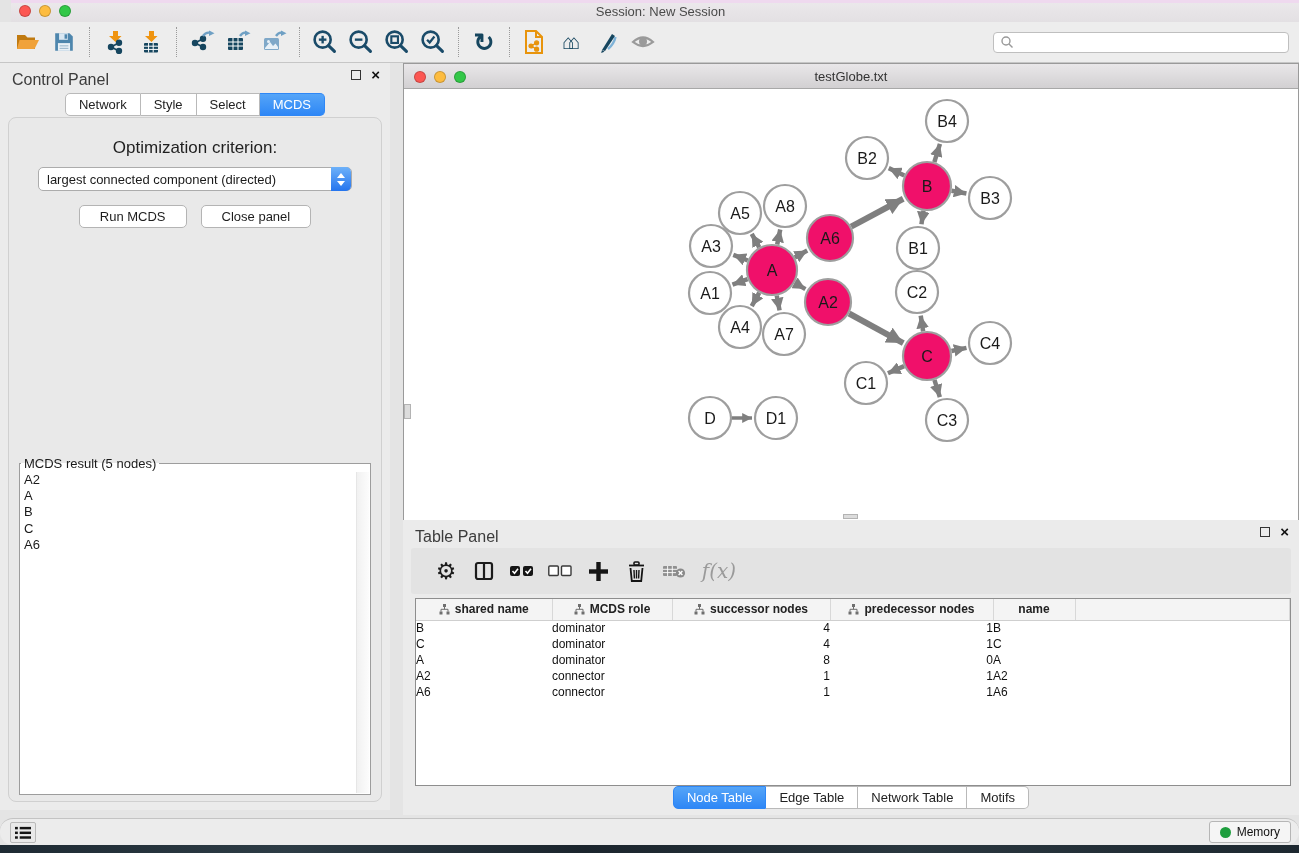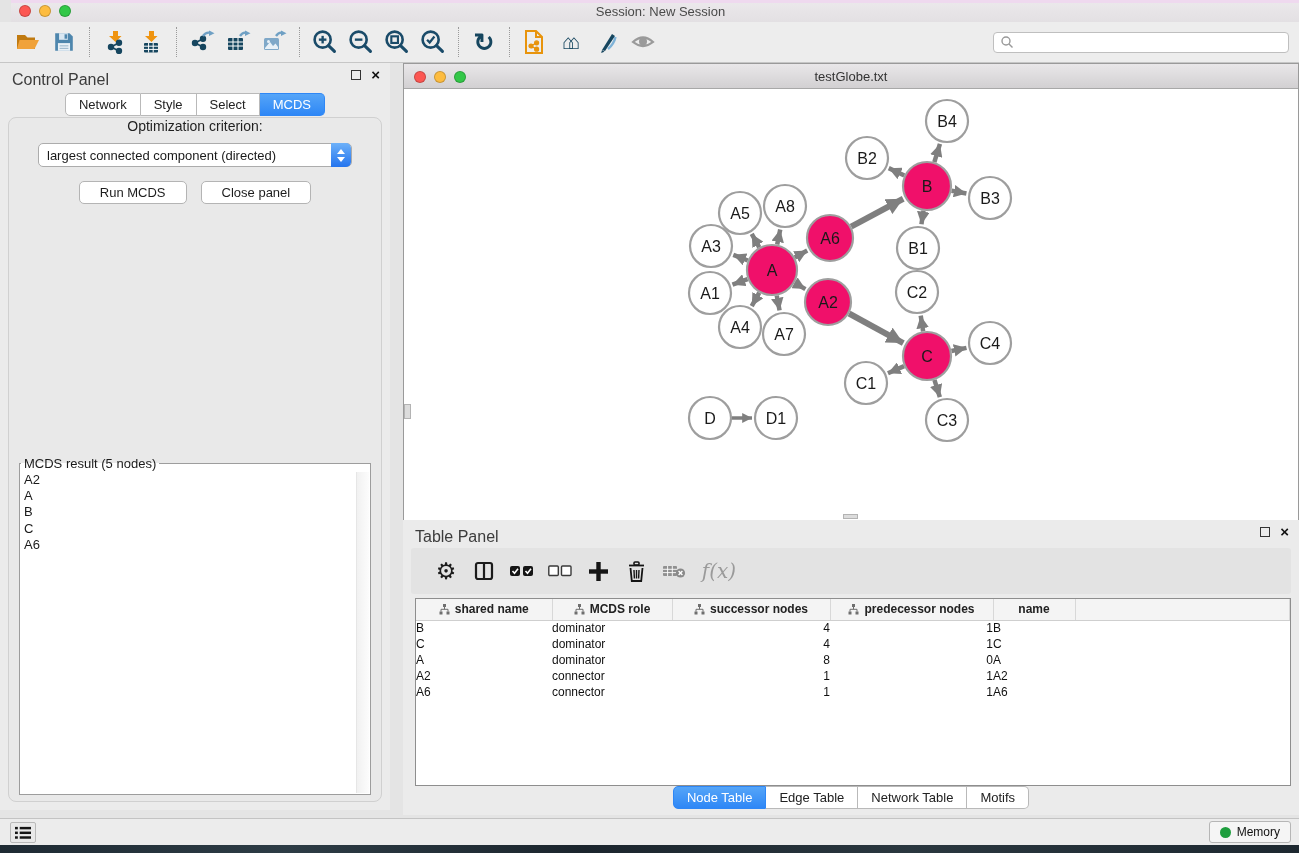--- a/index.html
+++ b/index.html
@@ -38,21 +38,21 @@
   .float-box { width:10px; height:10px; border:1.5px solid #333; }
   .close-x { font-size:15px; font-weight:bold; color:#111; line-height:10px; }
   .seg { display:flex; justify-content:center; }
   .seg-tab { border:1px solid #b9b9b9; border-left:none; background:#fff; padding:3px 13px;
     font-size:13px; color:#222; cursor:default; }
   .seg-tab:first-child { border-left:1px solid #b9b9b9; border-radius:5px 0 0 5px; }
   .seg-tab:last-child { border-radius:0 5px 5px 0; }
   .seg-tab.active { background:linear-gradient(#55a5f8,#2e87f6); border-color:#2e87f6; color:#fff; }
   .cp-content { position:absolute; left:8px; right:8px; top:54px; bottom:8px;
     background:#e9e9e9; border:1px solid #d0d0d0; border-radius:8px; }
-  .opt-label { text-align:center; font-size:14px; color:#1f1f1f; }
+  .opt-label { margin-top:20px; text-align:center; font-size:17px; color:#1f1f1f; }
   .dropdown { position:relative; width:314px; height:24px; margin:9px auto 0;
     background:#fff; border:1px solid #acacac; border-radius:5px; font-size:13px;
     display:flex; align-items:center; padding-left:8px; }
   .dd-stepper { position:absolute; right:0; top:-1px; bottom:-1px; width:20px;
     background:linear-gradient(#6db1f9,#2474ee); border-radius:0 5px 5px 0;
     display:flex; flex-direction:column; align-items:center; justify-content:center; gap:3px; }
   .tri-up { width:0; height:0; border-left:4px solid transparent; border-right:4px solid transparent; border-bottom:5px solid #fff; }
   .tri-down { width:0; height:0; border-left:4px solid transparent; border-right:4px solid transparent; border-top:5px solid #fff; }
   .cp-buttons { display:flex; justify-content:center; gap:14px; margin-top:14px; }
   .mac-btn { background:#fff; border:1px solid #b4b4b4; border-radius:5px; height:23px;
@@ -93,21 +93,21 @@
   table.data th .hdr { display:flex; align-items:center; justify-content:center; gap:5px; }
   table.data td { height:16px; padding:0; color:#111; white-space:nowrap; overflow:hidden; }
   td.cl { padding-left:10px; text-align:left; }
   td.num1 { padding-right:22px; text-align:right; }
   td.num2 { padding-right:16px; text-align:right; }
   td.nm { padding-left:8px; text-align:left; }
   .tp-tabs { position:absolute; left:0; right:0; top:266px; display:flex; justify-content:center; }
 
   
   .statusbar { position:absolute; left:0; top:818px; width:100%; height:27px;
-    background:#ececec; border-top:1px solid #c3c3c3; }
+    background:#ececec; border-top:1px solid #c3c3c3;border-radius:13px; }
   .list-btn { position:absolute; left:10px; top:3px; width:26px; height:21px; background:#e9e9e9;
     border:1px solid #b9b9b9; border-radius:2px; display:flex; align-items:center; justify-content:center; }
   .memory-btn { position:absolute; right:8px; top:2px; height:22px; background:#f5f5f5;
     border:1px solid #b6b6b6; border-radius:3px; display:flex; align-items:center; gap:6px;
     padding:0 10px; font-size:12px; color:#111; }
   .mem-dot { width:11px; height:11px; border-radius:50%; background:#1e9e3e; }
   .desktop-strip { position:absolute; left:0; bottom:0; width:100%; height:8px;
     background:linear-gradient(90deg,#1e2a33,#2d3c45 22%,#1b252d 45%,#2a373f 70%,#1d2830); }
 </style>
 </head>

